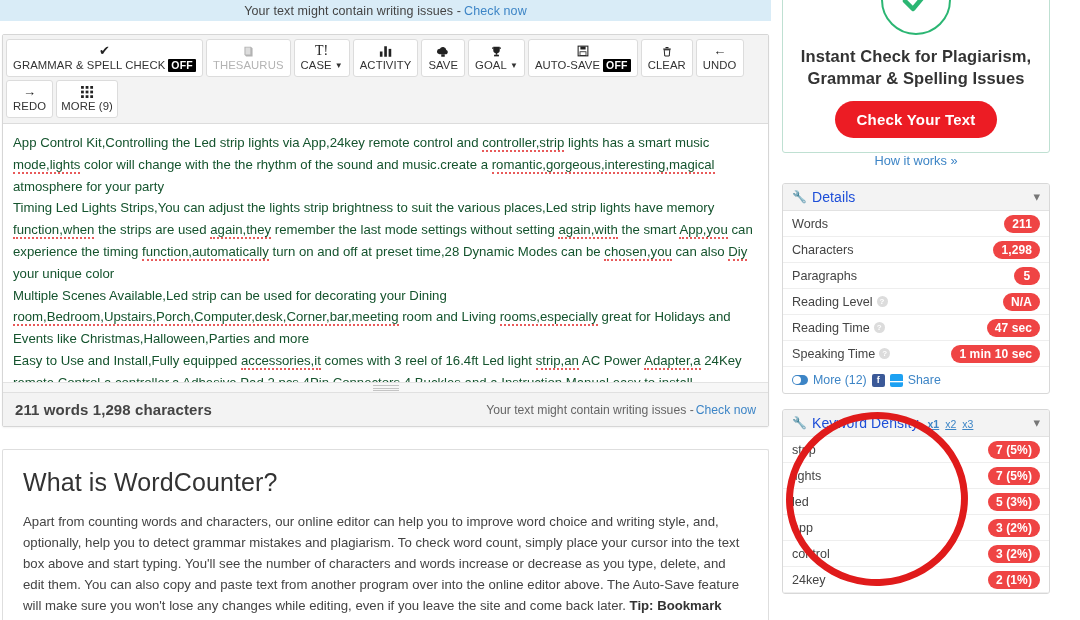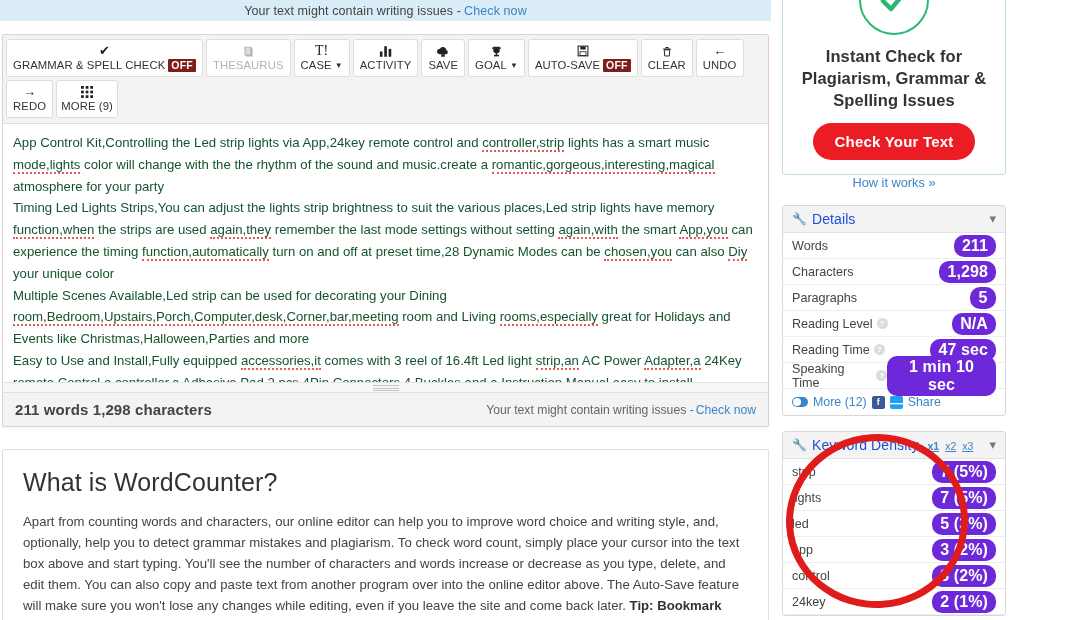--- a/index.html
+++ b/index.html
@@ -55,21 +55,21 @@
     display: flex; align-items: center; justify-content: center;
     color: #222;
   }
   .tb-btn .tb-icon svg { display: block; }
   .tb-btn .tb-label {
     font-size: 11.3px; line-height: 13px; white-space: nowrap;
     letter-spacing: .1px; color: #333; display: flex; align-items: center; gap: 3px; justify-content: center;
   }
   .tb-btn.disabled .tb-label, .tb-btn.disabled .tb-icon { color: #b3b3b3; }
   .badge-off {
-    background: #7f1d1d; color: #fff; font-size: 10.5px; font-weight: bold;
+    background: #000000; color: #fff; font-size: 10.5px; font-weight: bold;
     padding: 0px 3px; line-height: 13px; border-radius: 1px; letter-spacing: .2px;
   }
   .caret { font-size: 8px; line-height: 8px; position: relative; top: 1px; }
 
   
   .editor-body {
     padding: 8px 10px 10px 10px;
     background: #fff;
     height: 258px;
     overflow: hidden;
@@ -113,21 +113,21 @@
     margin: 0 0 14px 0; font-size: 25px; font-weight: normal; color: #333;
     letter-spacing: .1px;
   }
   .article p {
     margin: 0 0 14px 0; font-size: 13.2px; line-height: 21px; color: #444;
   }
   .article p b { color: #333; }
 
   
   .right-col {
-    position: absolute; left: 782px; top: 0; width: 224px; height: 620px;
+    position: absolute; left: 782px; top: 0; width: 268px; height: 620px;
   }
 
   .promo-card {
     border: 1px solid #bfe0d2; background: #fff;
     border-radius: 3px; padding: 0 12px 14px 12px;
     text-align: center;
     margin-top: -36px;
   }
   .check-circle {
     width: 70px; height: 70px; border-radius: 50%;
@@ -179,21 +179,21 @@
   }
   .row:last-child { border-bottom: none; }
   .row-label { display: flex; align-items: center; gap: 4px; }
   .qmark {
     width: 11px; height: 11px; border-radius: 50%;
     background: #dcdcdc; color: #fff; font-size: 8px;
     display: inline-flex; align-items: center; justify-content: center;
     font-weight: bold;
   }
   .pill {
-    background: #6d28d9; color: #fff; font-size: 16px; font-weight: bold;
+    background: #ef4444; color: #fff; font-size: 12px; font-weight: bold;
     border-radius: 10px; padding: 2px 8px; min-width: 26px; text-align: center;
     letter-spacing: .1px;
   }
   .footer-row {
     height: 26px; padding: 0 9px; display: flex; align-items: center; gap: 5px;
     font-size: 12.4px; color: #3d85c6;
   }
   .toggle-icon {
     width: 16px; height: 10px; border-radius: 5px; background: #3d85c6;
     position: relative; display: inline-block;

